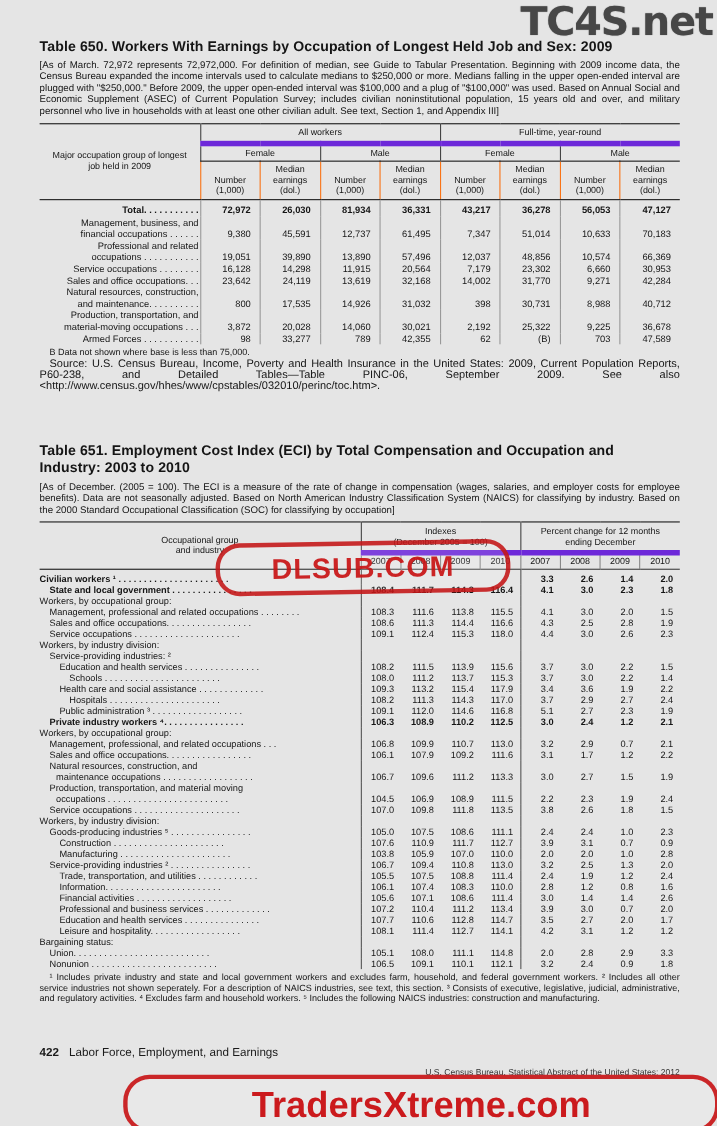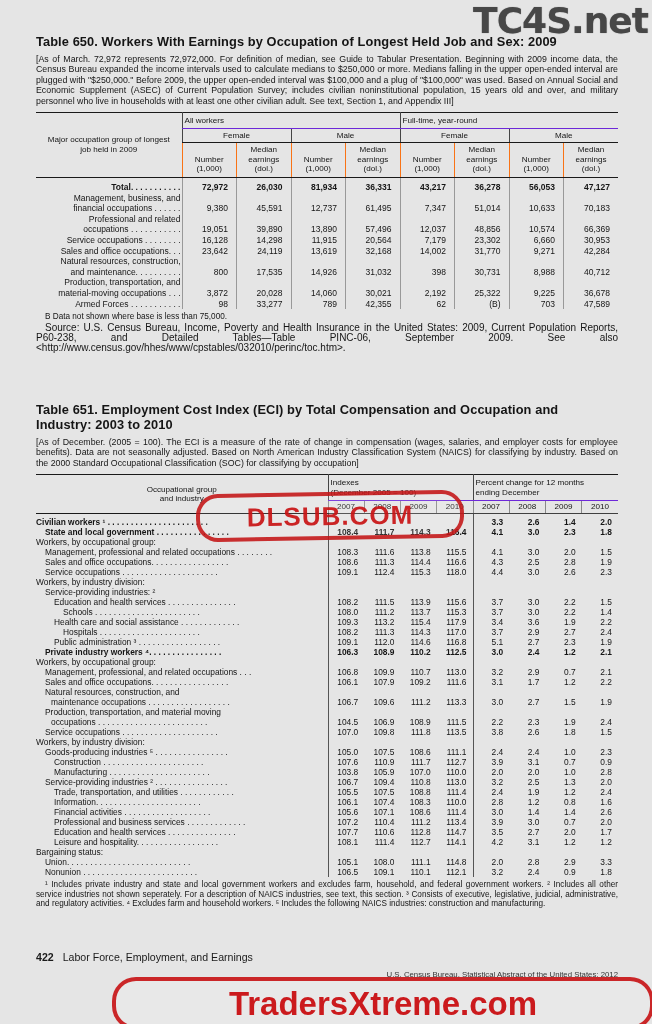--- a/index.html
+++ b/index.html
@@ -9,21 +9,21 @@
   .sec650{top:34px;}
   .sec651{top:402px;}
   .title{font-size:12.8px;line-height:15px;font-weight:700;margin:0 0 5px 0;max-width:560px;letter-spacing:.1px;}
   .note{font-size:8.8px;line-height:10.4px;margin:0 0 6px 0;text-align:justify;}
   .dtable{width:100%;border-collapse:collapse;table-layout:fixed;}
   .dtable th{font-weight:400;}
   
   .t650{border-top:1.5px solid #1a1a1a;font-size:8.5px;}
   .t650 th{font-size:8.1px;line-height:9.6px;}
   .stubhead{text-align:center;vertical-align:middle;white-space:pre-line;border-bottom:1px solid #1a1a1a;padding:2px 4px;}
-  .grp{text-align:left;border-bottom:1px solid #6d28d9;border-left:1px solid #444;padding:2.5px 2px;white-space:pre-line;vertical-align:middle;line-height:10px;}
+  .grp{text-align:center;border-bottom:5px solid #6d28d9;border-left:1px solid #444;padding:2.5px 2px;white-space:pre-line;vertical-align:middle;line-height:10px;}
   .sub{text-align:center;border-bottom:1px solid #1a1a1a;border-left:1px solid #444;padding:2px 0;}
   .meas{text-align:center;vertical-align:bottom;border-bottom:1px solid #1a1a1a;border-left:1px solid #f97316;padding:2px 1px 3px;white-space:pre-line;}
   .t650 td{vertical-align:bottom;}
   .t650 .stub{white-space:pre-line;line-height:10.6px;padding:0 1px 0 9px;text-indent:-9px;text-align:right;}
   .t650 tr.i1 .stub{padding-left:21px;}
   .t650 .num{text-align:right;padding:0 8px 0 0;border-left:1px solid #999;line-height:10.6px;}
   .t650 tbody tr:first-child td{padding-top:4px;}
   
   .t651{border-top:1.5px solid #1a1a1a;font-size:8.4px;}
   .t651 th{font-size:8.1px;}

